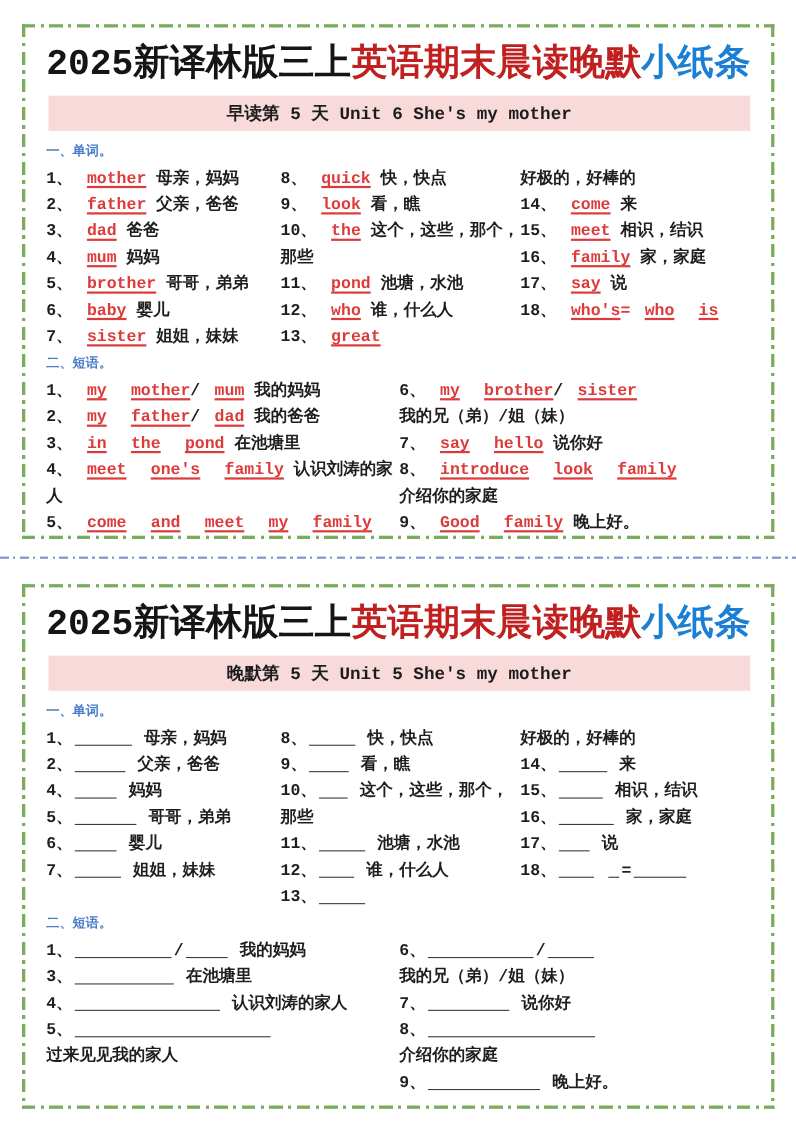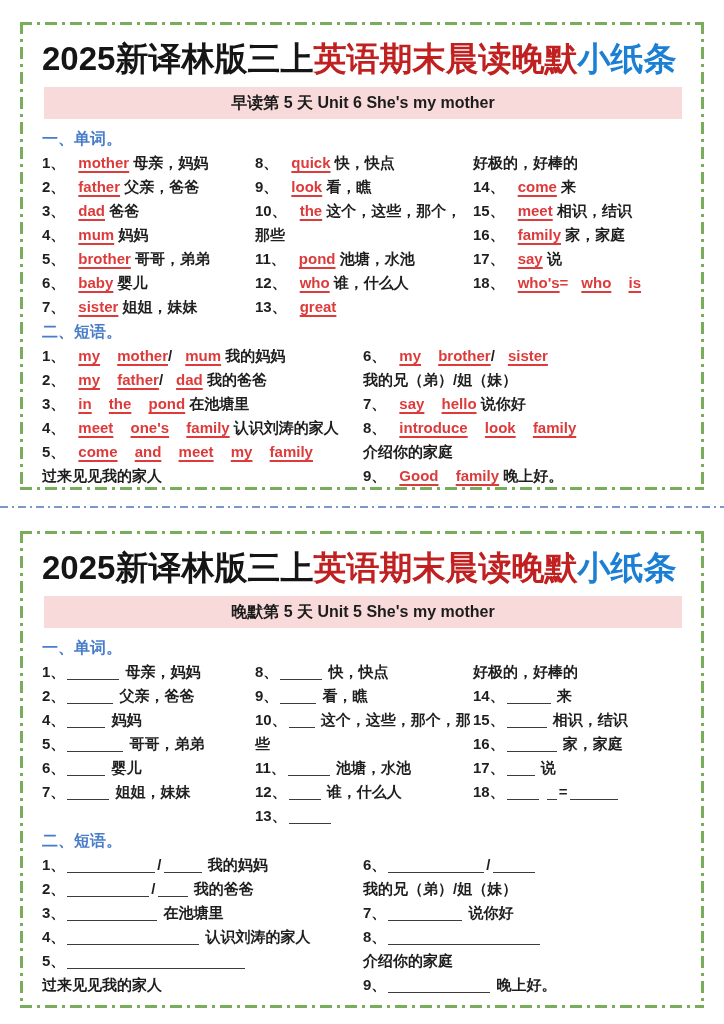--- a/index.html
+++ b/index.html
@@ -1,17 +1,17 @@
 <!DOCTYPE html>
 <html><head>
 <meta charset="utf-8">
 <style>
   html,body{margin:0;padding:0;background:#ffffff;}
   .sheet{position:relative;width:724px;height:1024px;background:#ffffff;overflow:hidden;
-         font-family:Liberation Sans, sans-serif;}
+         font-family:Liberation Mono, monospace;}
   .panel{position:absolute;left:20px;width:684px;background:#ffffff;
     --g:#79ad5b;
     background-image:
       repeating-linear-gradient(90deg,var(--g) 0 12px,transparent 12px 17px,var(--g) 17px 20px,transparent 20px 25px),
       repeating-linear-gradient(90deg,var(--g) 0 12px,transparent 12px 17px,var(--g) 17px 20px,transparent 20px 25px),
       repeating-linear-gradient(180deg,var(--g) 0 12px,transparent 12px 17px,var(--g) 17px 20px,transparent 20px 25px),
       repeating-linear-gradient(180deg,var(--g) 0 12px,transparent 12px 17px,var(--g) 17px 20px,transparent 20px 25px);
     background-size:100% 3px,100% 3px,3px 100%,3px 100%;
     background-position:top left,bottom left,top left,top right;
     background-repeat:no-repeat;
@@ -20,21 +20,21 @@
   .panel-2{top:531px;height:477px;}
   .divider{position:absolute;left:0;top:506px;width:724px;height:2px;
     background:repeating-linear-gradient(90deg,#7d97cb 0 8px,transparent 8px 12px,#7d97cb 12px 14px,transparent 14px 18px);}
   .inner{padding:16px 20px 0 22px;}
   .title{font-size:33px;font-weight:bold;line-height:42px;white-space:nowrap;letter-spacing:0px;color:#111;}
   .t-black{color:#151515;}
   .t-red{color:#c02020;}
   .t-blue{color:#1b7fd4;}
   .banner{margin:7px 2px 7px 2px;background:#f9dada;text-align:center;
           font-size:16px;font-weight:bold;color:#1c1c1c;padding:6px 0 5px 0;}
-  .heading{color:#4a7dc9;font-weight:bold;font-size:16px;line-height:25px;}
+  .heading{color:#4a7dc9;font-weight:bold;font-size:12px;line-height:25px;}
   .cols{display:flex;align-items:flex-start;}
   .cols.three .col:nth-child(1){width:213px;}
   .cols.three .col:nth-child(2){width:218px;}
   .cols.three .col:nth-child(3){width:211px;}
   .cols.two .col{width:321px;}
   .item{font-size:15px;line-height:24px;font-weight:600;color:#1e1e1e;}
   .num{color:#1e1e1e;}
   .p-w{color:#dd3b3b;text-decoration:underline;text-decoration-thickness:1.5px;text-underline-offset:3px;margin-left:13px;}
   .p-r{color:#dd3b3b;}
   .p-c{color:#1e1e1e;}
@@ -130,21 +130,20 @@
               <div class="item"><span class="num">15、</span><span class="blank" style="width: 40px;"></span><span class="p-c"> 相识，结识</span></div>
               <div class="item"><span class="num">16、</span><span class="blank" style="width: 50px;"></span><span class="p-c"> 家，家庭</span></div>
               <div class="item"><span class="num">17、</span><span class="blank" style="width: 28px;"></span><span class="p-c"> 说</span></div>
               <div class="item"><span class="num">18、</span><span class="blank" style="width: 32px;"></span><span class="p-c"> </span><span class="blank" style="width: 10px;"></span><span class="p-c">=</span><span class="blank" style="width: 48px;"></span></div>
             </div>
           </div>
           <div class="heading">二、短语。</div>
           <div class="cols two">
             <div class="col">
               <div class="item"><span class="num">1、</span><span class="blank" style="width: 88px;"></span><span class="p-c">/</span><span class="blank" style="width: 38px;"></span><span class="p-c"> 我的妈妈</span></div>
-              <div class="item"><span class="num">2、</span><span class="blank" style="width: 82px;"></span><span class="p-c">/</span><span class="blank" style="width: 30px;"></span><span class="p-c"> 我的爸爸</span></div>
               <div class="item"><span class="num">3、</span><span class="blank" style="width: 90px;"></span><span class="p-c"> 在池塘里</span></div>
               <div class="item"><span class="num">4、</span><span class="blank" style="width: 132px;"></span><span class="p-c"> 认识刘涛的家人</span></div>
               <div class="item"><span class="num">5、</span><span class="blank" style="width: 178px;"></span><br><span class="p-c">过来见见我的家人</span></div>
             </div>
             <div class="col">
               <div class="item"><span class="num">6、</span><span class="blank" style="width: 96px;"></span><span class="p-c">/</span><span class="blank" style="width: 42px;"></span><br><span class="p-c">我的兄（弟）/姐（妹）</span></div>
               <div class="item"><span class="num">7、</span><span class="blank" style="width: 74px;"></span><span class="p-c"> 说你好</span></div>
               <div class="item"><span class="num">8、</span><span class="blank" style="width: 152px;"></span><br><span class="p-c">介绍你的家庭</span></div>
               <div class="item"><span class="num">9、</span><span class="blank" style="width: 102px;"></span><span class="p-c"> 晚上好。</span></div>
             </div>

